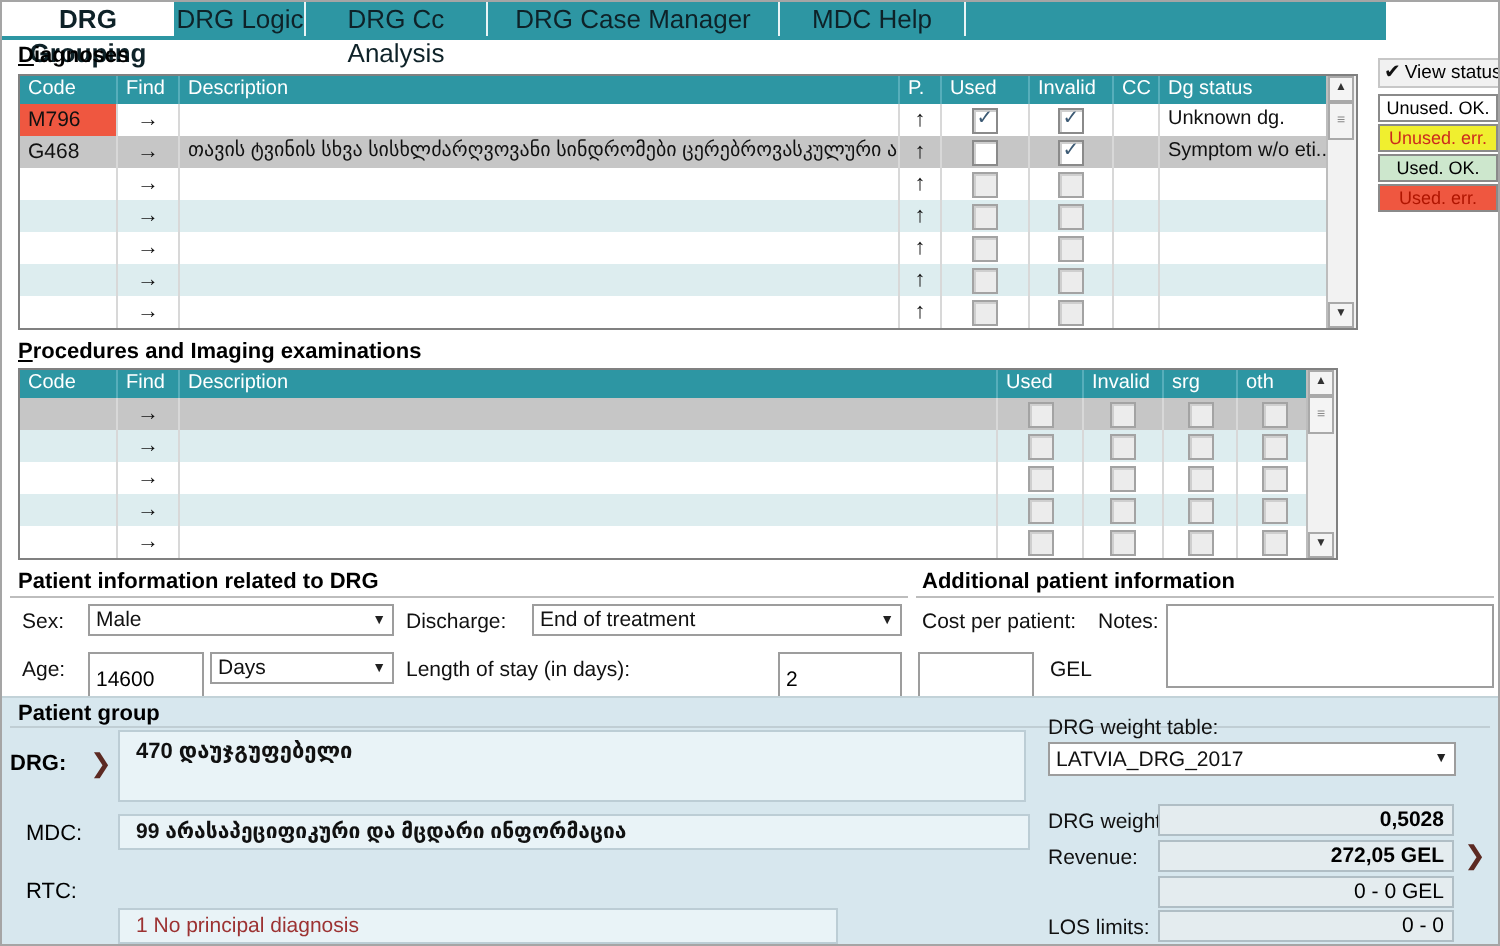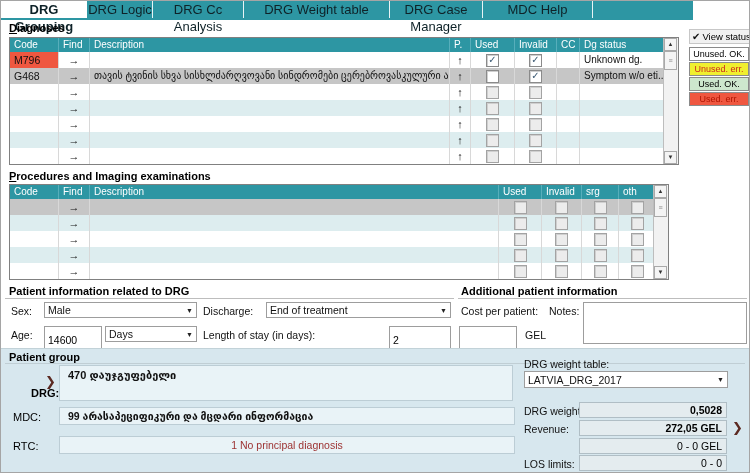--- a/index.html
+++ b/index.html
@@ -77,21 +77,20 @@
 </style>
 </head>
 <body>
 
 <div class="window">
 
   <div class="tabbar">
       <div class="tab active">DRG Grouping</div>
       <div class="tab">DRG Logic</div>
       <div class="tab">DRG Cc Analysis</div>
-      <div class="tab">DRG Weight table</div>
       <div class="tab">DRG Case Manager</div>
       <div class="tab">MDC Help</div>
     </div>
   <div class="tab-underline"></div>
 
   <div class="section-label" style="left:8px;top:21px;">Diagnoses</div>
 
   <div class="gridtable" style="left:8px;top:36px;width:670px;height:128px;">
     <div id="diag-head" class="thead">
         <div class="hcell dc0">Code</div>
@@ -422,33 +421,33 @@
   <input class="tinput" style="left: 458px; top: 325px; width: 58px; height: 16px;" value="">
   <div class="flabel" style="left:524px;top:328px;">GEL</div>
 
   <div class="flabel" style="left:548px;top:304px;">Notes:</div>
   <textarea class="notes" style="left: 582px; top: 301px; width: 164px; height: 42px;"></textarea>
 
   <div class="pgroup">
     <div class="group-title" style="left:8px;top:2px;">Patient group</div>
     <div class="group-line" style="left:4px;top:14px;width:740px;background:#c0ced4;"></div>
 
-    <div class="pg-label" style="left:30px;top:27px;margin-top:11px;">DRG:</div>
+    <div class="pg-label" style="left:4px;top:27px;">DRG:</div>
     <div class="drill" style="left:44px;top:25px;">❯</div>
     <div class="pg-box" style="left:58px;top:16px;width:454px;height:36px;">
       <div style="padding:3px 8px;font-weight:bold;">470 დაუჯგუფებელი</div>
     </div>
 
     <div class="pg-label" style="left:12px;top:62px;font-weight:normal;">MDC:</div>
     <div class="pg-box" style="left:58px;top:58px;width:456px;height:18px;">
       <div style="padding:2px 8px;font-weight:bold;font-size:10.5px;">99 არასაპეციფიკური და მცდარი ინფორმაცია</div>
     </div>
 
     <div class="pg-label" style="left:12px;top:91px;font-weight:normal;">RTC:</div>
-    <div class="pg-box" style="left:58px;top:87px;width:456px;height:18px;text-align:center;">
+    <div class="pg-box" style="left:58px;top:105px;width:360px;height:18px;">
       <div style="padding:2px 8px;color:#9c3232;font-size:10.5px;">1 No principal diagnosis</div>
     </div>
 
     <div class="flabel" style="left:523px;top:9px;">DRG weight table:</div>
     <div class="combo" style="left:523px;top:22px;width:204px;height:17px;">
       <span>LATVIA_DRG_2017</span>
       <span class="carrow">▼</span>
     </div>
 
     <div class="flabel" style="left:523px;top:56px;">DRG weight:</div>

